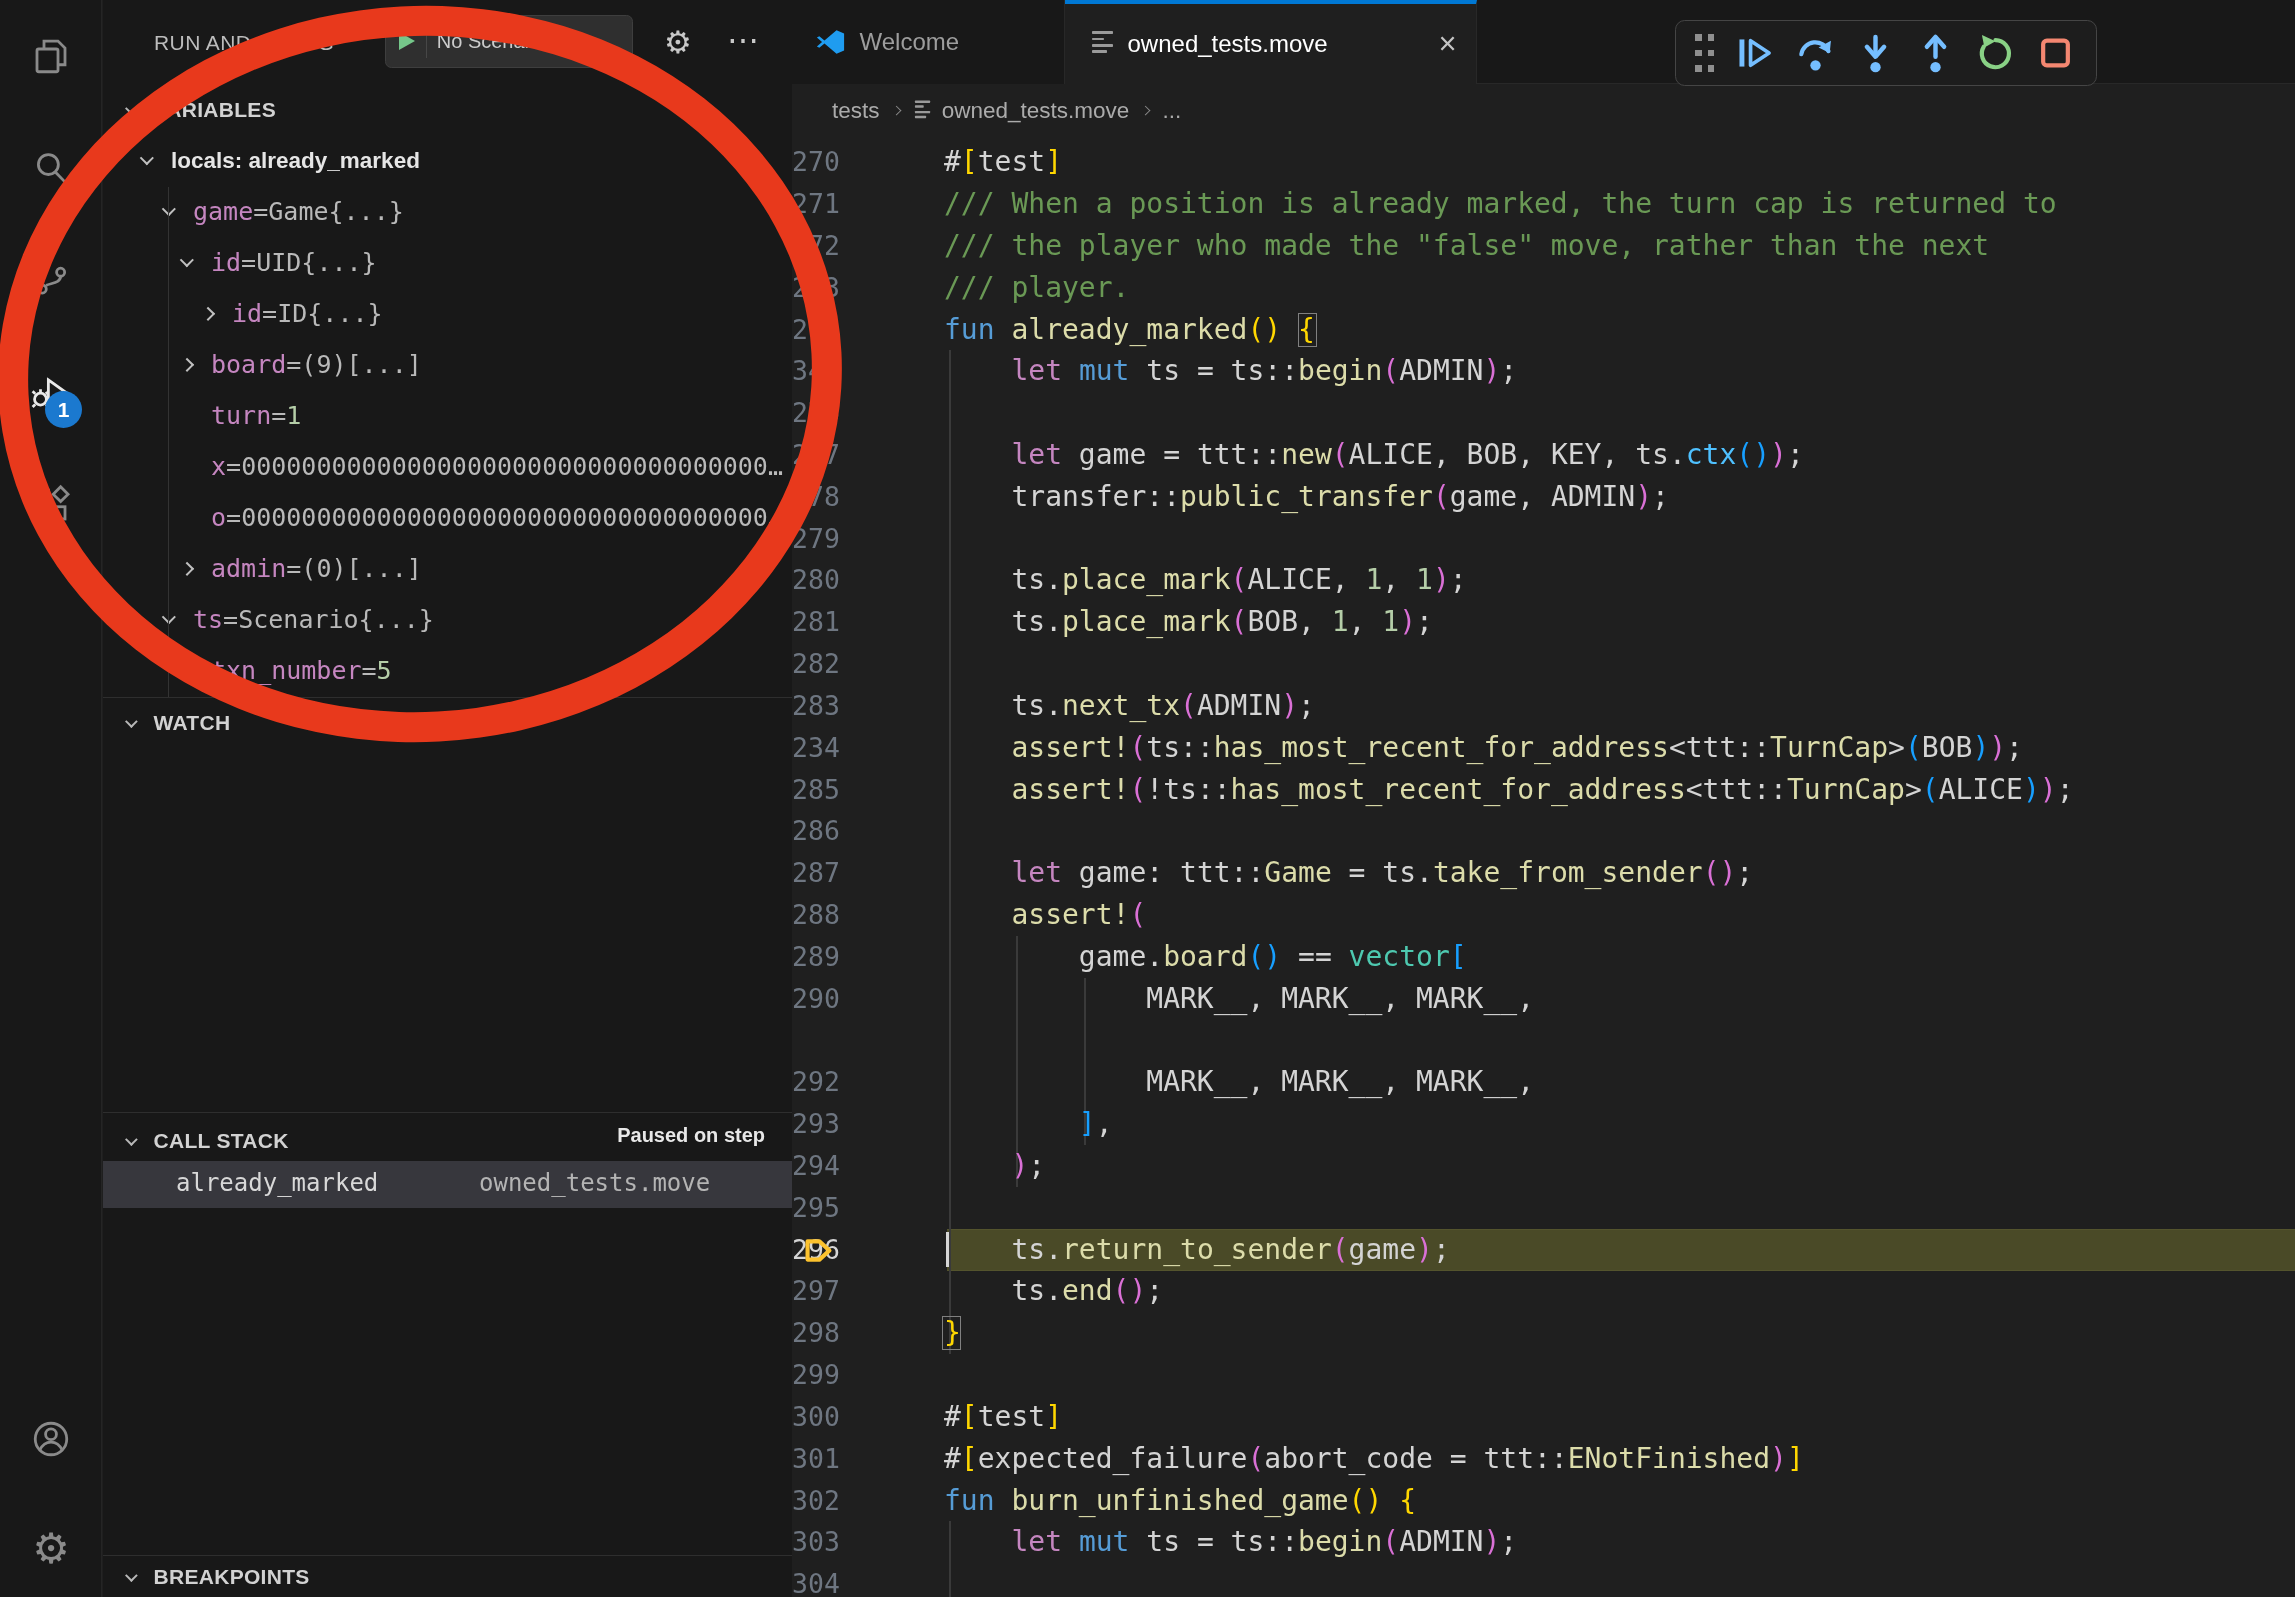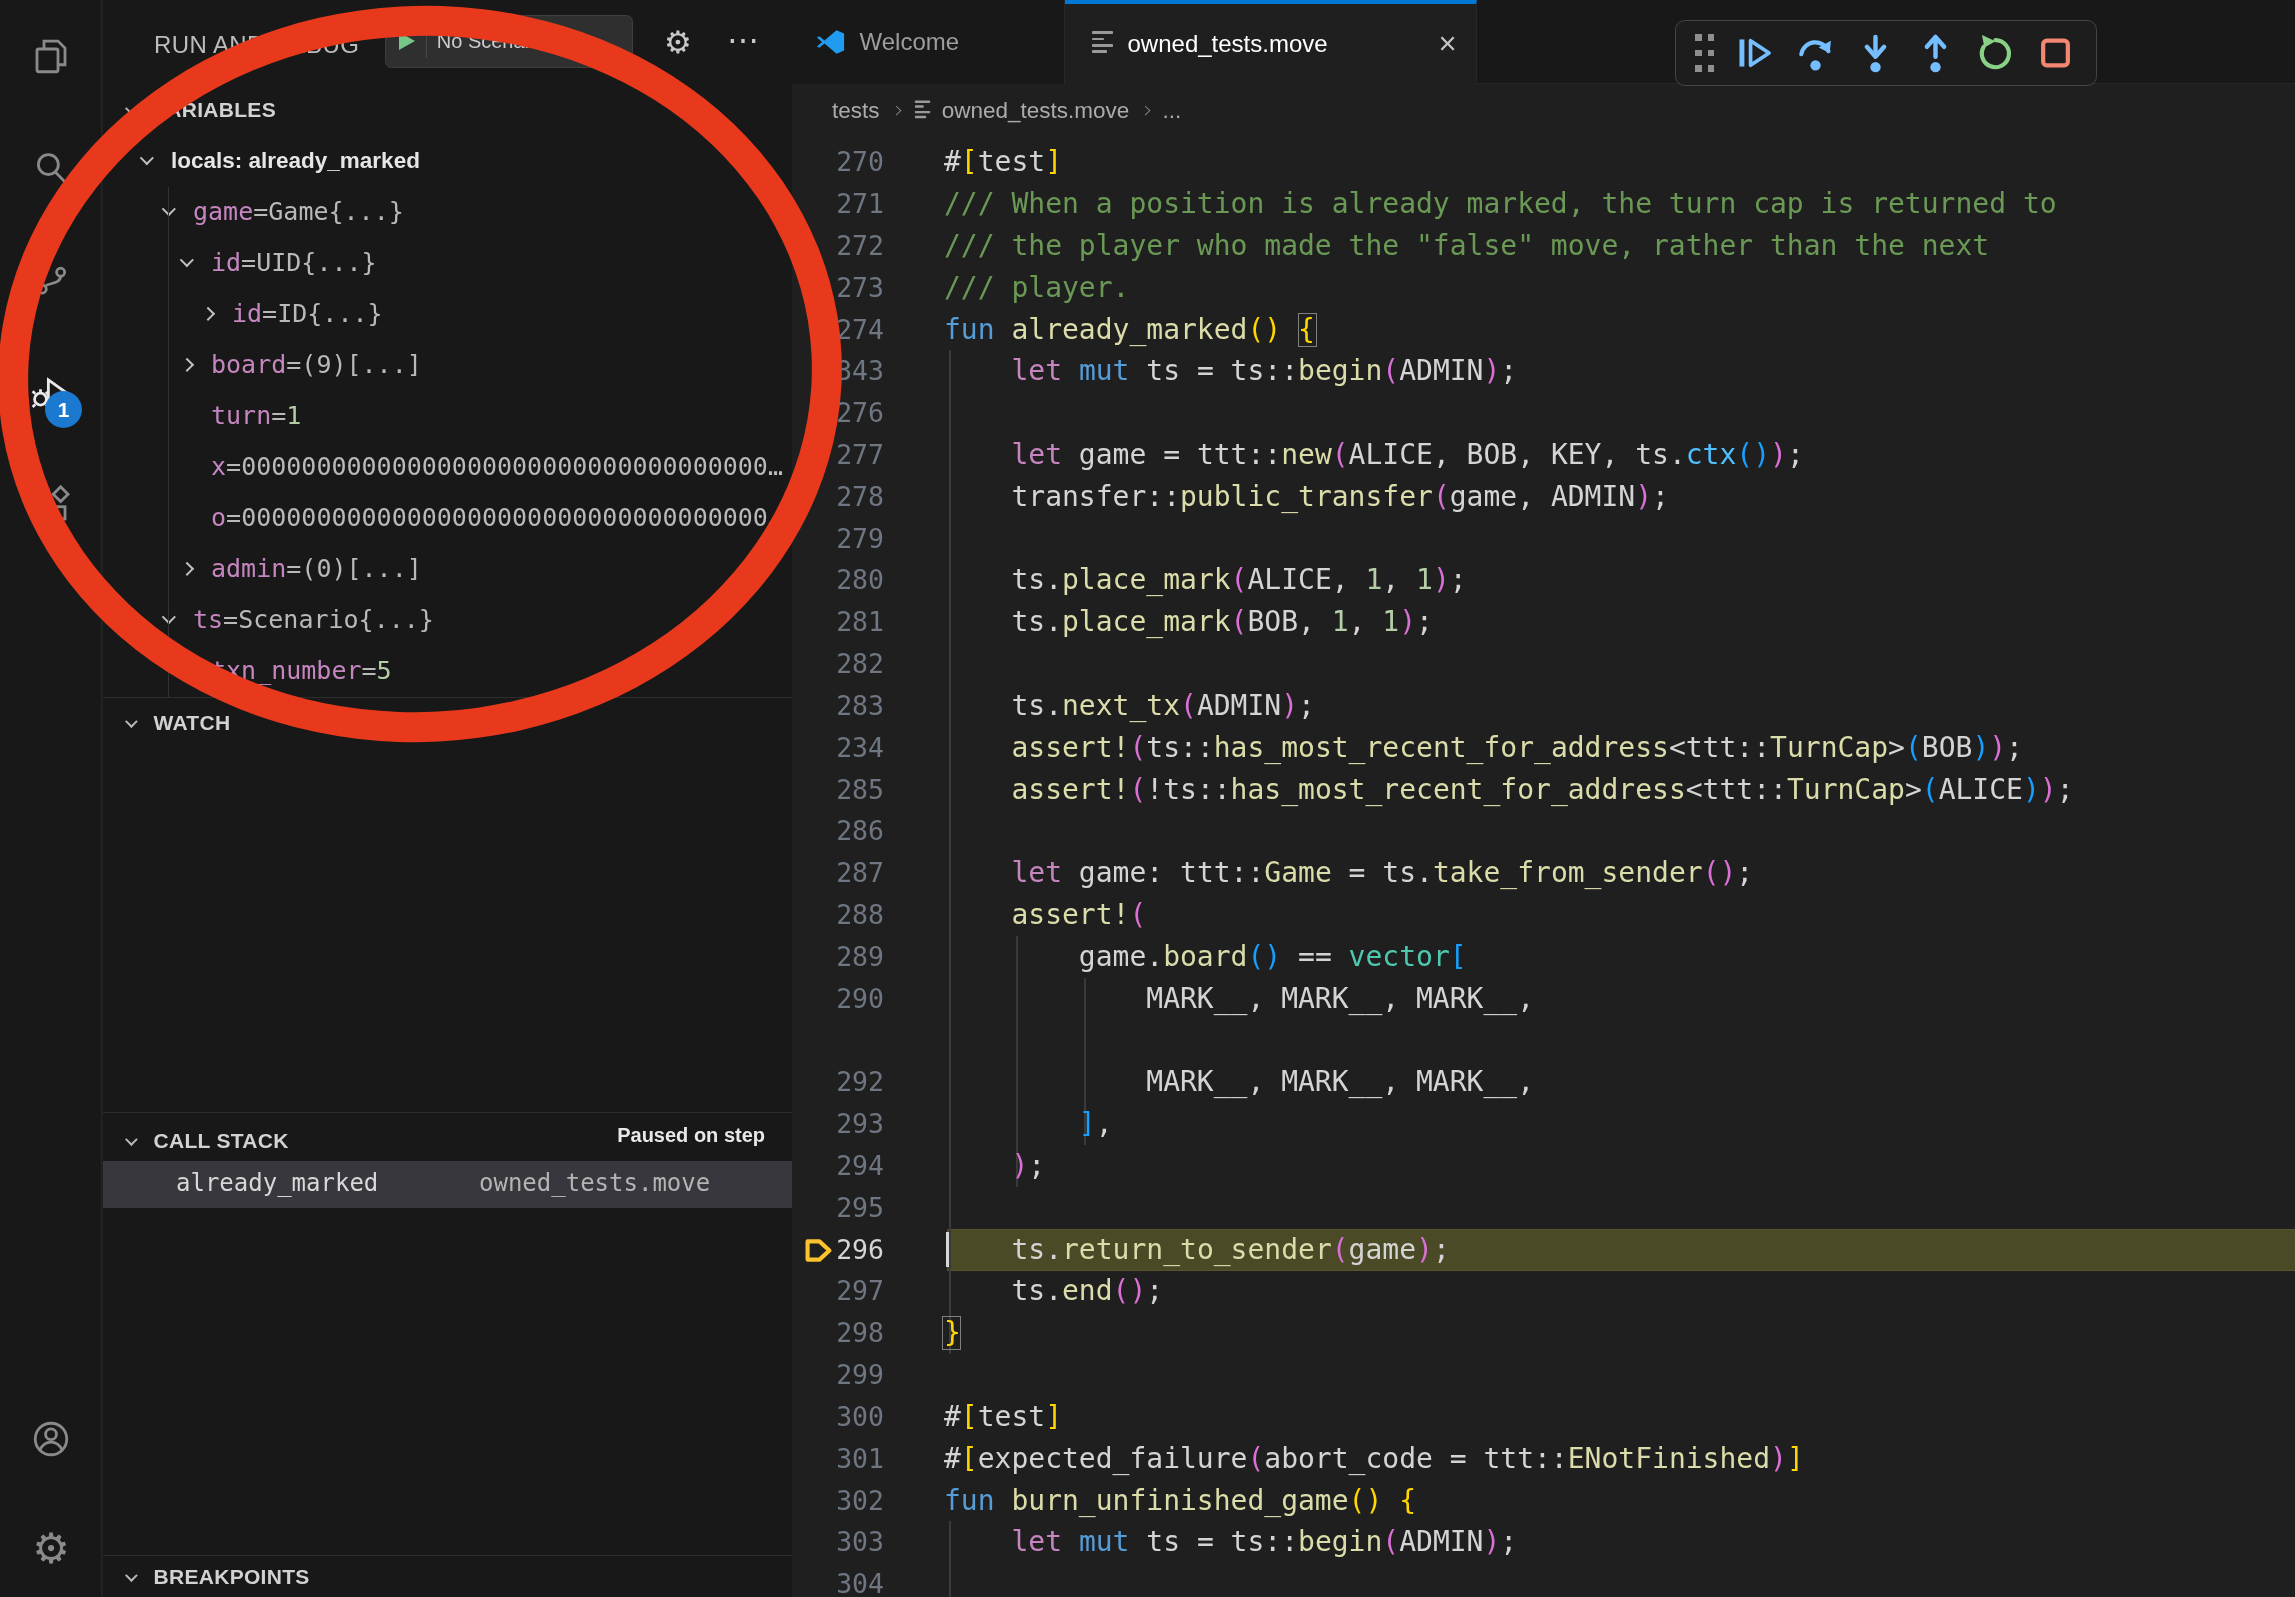--- a/index.html
+++ b/index.html
@@ -13,21 +13,21 @@
   .act-item svg { width:42px; height:42px; stroke:#8a8a8a; fill:none; stroke-width:1.6; }
   .act-item.active svg { stroke:#e9e9e9; }
   #debug-badge { position:absolute; left:45px; top:391px; width:37px; height:37px;
                  border-radius:50%; background:#1b79cf; color:#fff; font-size:21px; font-weight:bold;
                  display:flex; align-items:center; justify-content:center; z-index:6; }
   .glyph-gear { font-size:42px; color:#8a8a8a; line-height:42px; text-align:center; width:42px; display:block; }
 
   
   #sidebar { position:absolute; left:103px; top:0; width:689px; height:1597px; background:#181818; }
   #sb-header { position:absolute; left:0; top:0; width:100%; height:85px; }
-  #sb-title { position:absolute; left:51px; top:31px; font-size:24px; color:#bcbcbc; letter-spacing:0.4px; }
+  #sb-title { position:absolute; left:51px; top:31px; font-size:21px; color:#bcbcbc; letter-spacing:0.4px; }
   #config-dropdown { position:absolute; left:282px; top:14.5px; width:248px; height:53px; background:#2f2f2f;
                      border:0.8px solid #3e3e3e; border-radius:6.4px; display:flex; align-items:center; overflow:hidden; }
   #config-play { width:0; height:0; border-left:16px solid #75c78a; border-top:9.7px solid transparent;
                  border-bottom:9.7px solid transparent; margin-left:13px; }
   #config-sep { width:0.8px; height:34px; background:#474747; margin-left:11.3px; }
   #config-label { font-size:20px; color:#cccccc; margin-left:9.7px; white-space:nowrap; }
   .chev { display:inline-block; border-right:2.4px solid #c5c5c5; border-bottom:2.4px solid #c5c5c5; }
   .chev-down { width:10.5px; height:10.5px; transform:rotate(45deg); }
   .chev-right { width:10.5px; height:10.5px; transform:rotate(-45deg); }
   #config-chevron { margin-left:4.8px; margin-top:-4.8px; }
@@ -78,21 +78,21 @@
 
   #breadcrumbs { position:absolute; left:0; top:84px; width:100%; height:54px; background:#1f1f1f;
                  display:flex; align-items:center; font-size:22.5px; color:#ababab; }
   #breadcrumbs .chev { border-color:#8a8a8a; border-width:1.8px; width:7.2px; height:7.2px; margin:0 13px; }
   #breadcrumbs .bc-first { margin-left:40px; }
   #breadcrumbs .move-icon { margin-left:0; margin-right:9.7px; transform:scale(.8); }
 
   #code { position:absolute; left:0; top:138px; width:100%; height:1460px; overflow:hidden;
           font-family:"DejaVu Sans Mono", monospace; font-size:28px; }
   .cl { position:absolute; left:0; width:100%; height:42px; line-height:42px; }
-  .ln { position:absolute; left:0; width:92px; text-align:right; color:#6e7681; font-size:26.5px; }
+  .ln { position:absolute; left:0; width:92px; text-align:left; color:#6e7681; font-size:26.5px; }
   .ln.cur { color:#d5d5d5; }
   .lc { position:absolute; left:152px; white-space:pre; color:#d4d4d4; }
   #cur-line-hl { position:absolute; left:155px; right:0; height:42px; background:#4a4a27;
                  box-shadow:inset 0 0.8px 0 #585830, inset 0 -0.8px 0 #585830; z-index:0; }
   .guide { position:absolute; width:1.6px; background:#3a3a3a; z-index:1; }
   .cl, .gutter-deco { z-index:1; }
   #caret { position:absolute; width:3.2px; height:35px; background:#d6d6d6; z-index:3; }
   #stack-arrow { position:absolute; left:10.5px; width:31px; height:31px; z-index:3; }
   .match-box { position:absolute; width:19.3px; height:34px; border:1.2px solid #808080; z-index:2; }
 

